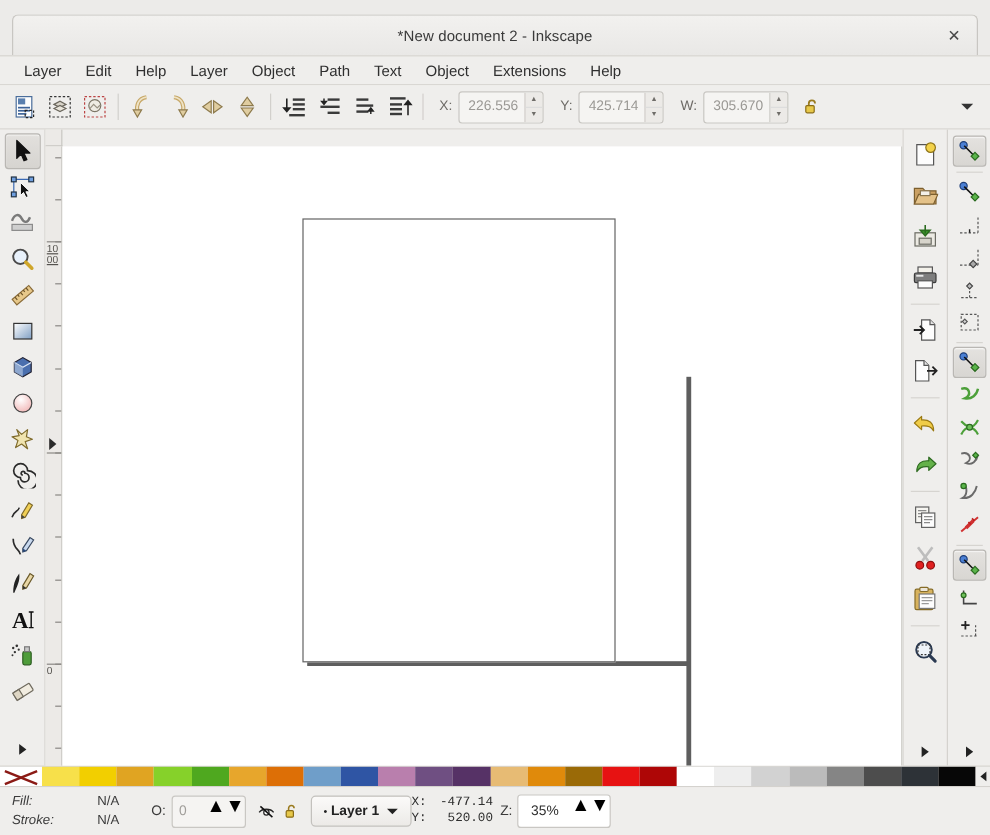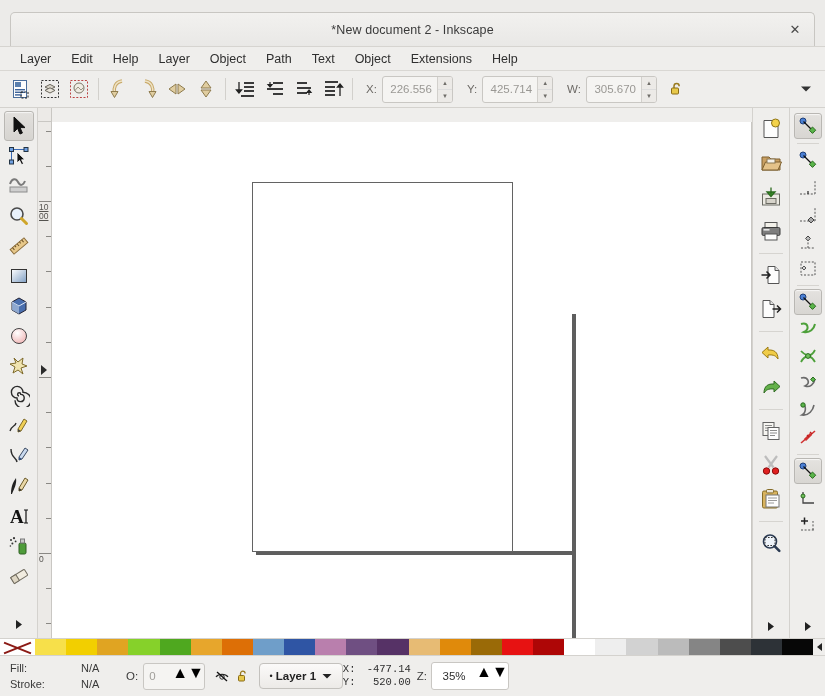--- a/index.html
+++ b/index.html
@@ -221,21 +221,21 @@
     background:#efeeec; font-size:8px;color:#222;cursor:pointer;
   }
 
   
   .statusbar {
     height:40px; min-height:40px; background:#efeeec;
     display:flex; align-items:center; padding:0 4px; gap:0;
   }
   .fillstroke { width:118px; flex:0 0 118px; padding-left:6px; }
   .fs-row { display:flex; font-size:11px; color:#3a3a3a; line-height:16px; }
-  .fs-label { width:71px; }
+  .fs-label { width:71px;font-style:italic; }
   .fs-val { color:#3a3a3a; }
   .opacity-box { display:flex;align-items:center; margin-left:4px; }
   .o-label { font-size:11.5px;color:#3a3a3a;margin-right:5px; }
   .o-spin {
     display:flex;align-items:stretch;border:1px solid #c9c7c3;border-radius:3px;
     background:#f5f4f2; height:27px;overflow:hidden;
   }
   .o-spin input {
     width:28px;border:none;background:transparent;text-align:left;padding-left:5px;
     font-size:11.5px;color:#a09e9a;outline:none;font-family:"Liberation Sans",sans-serif;

